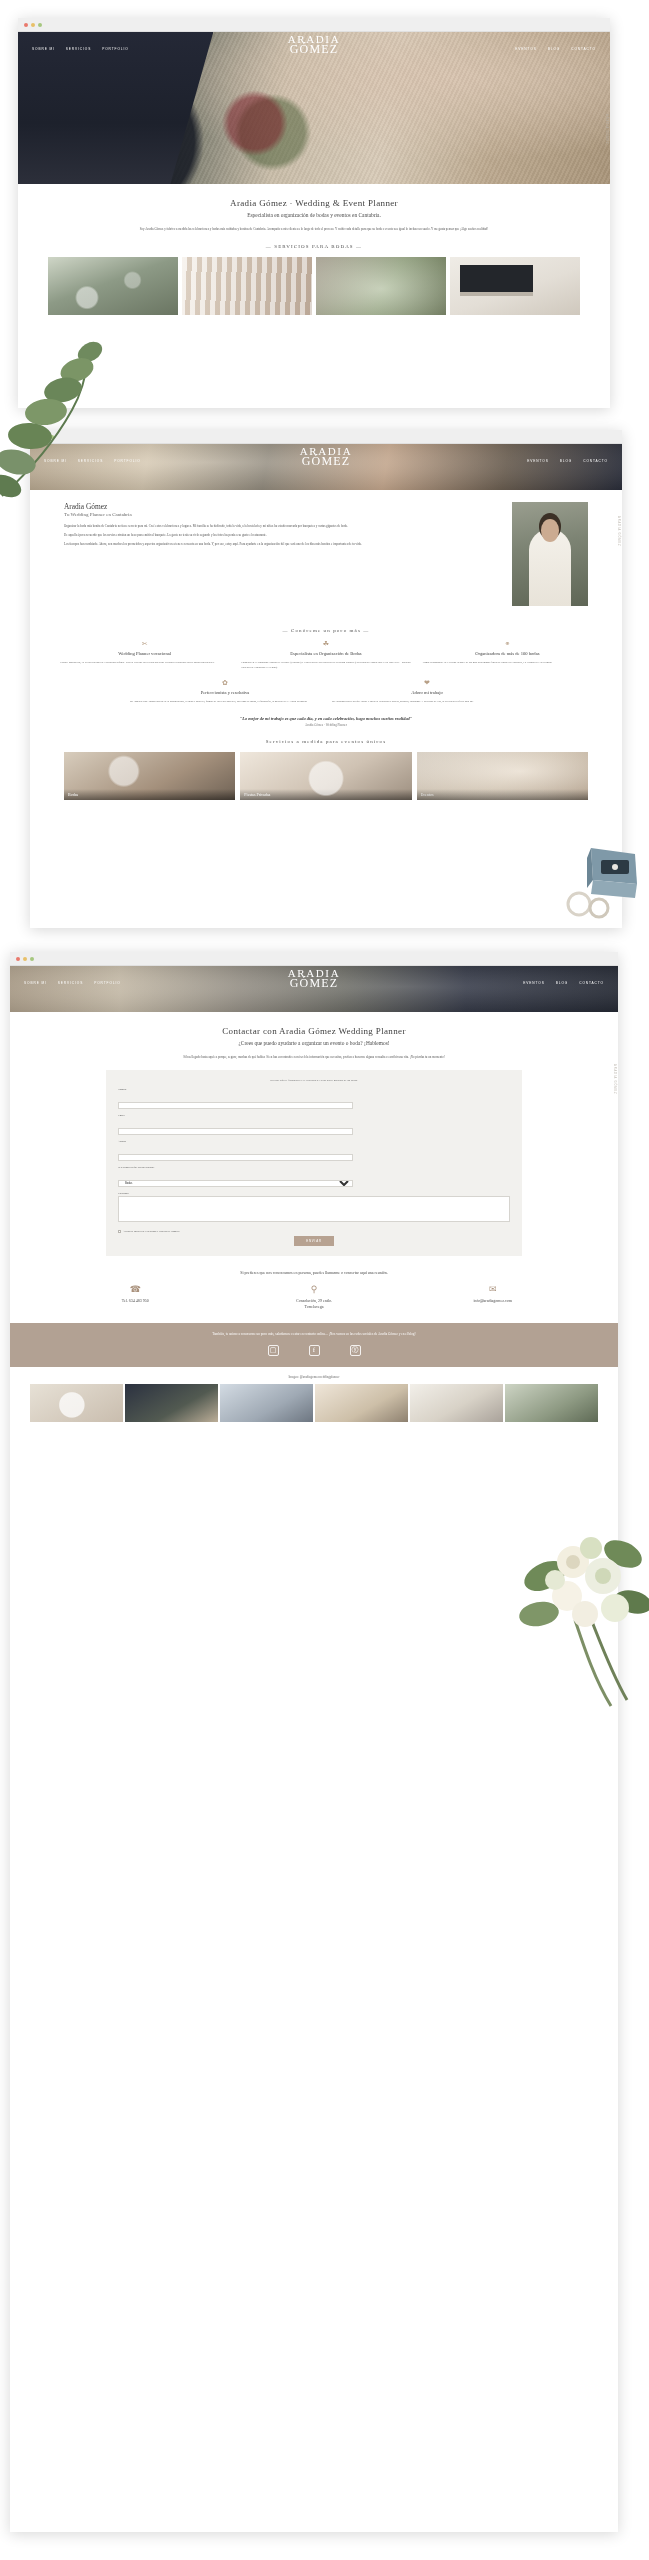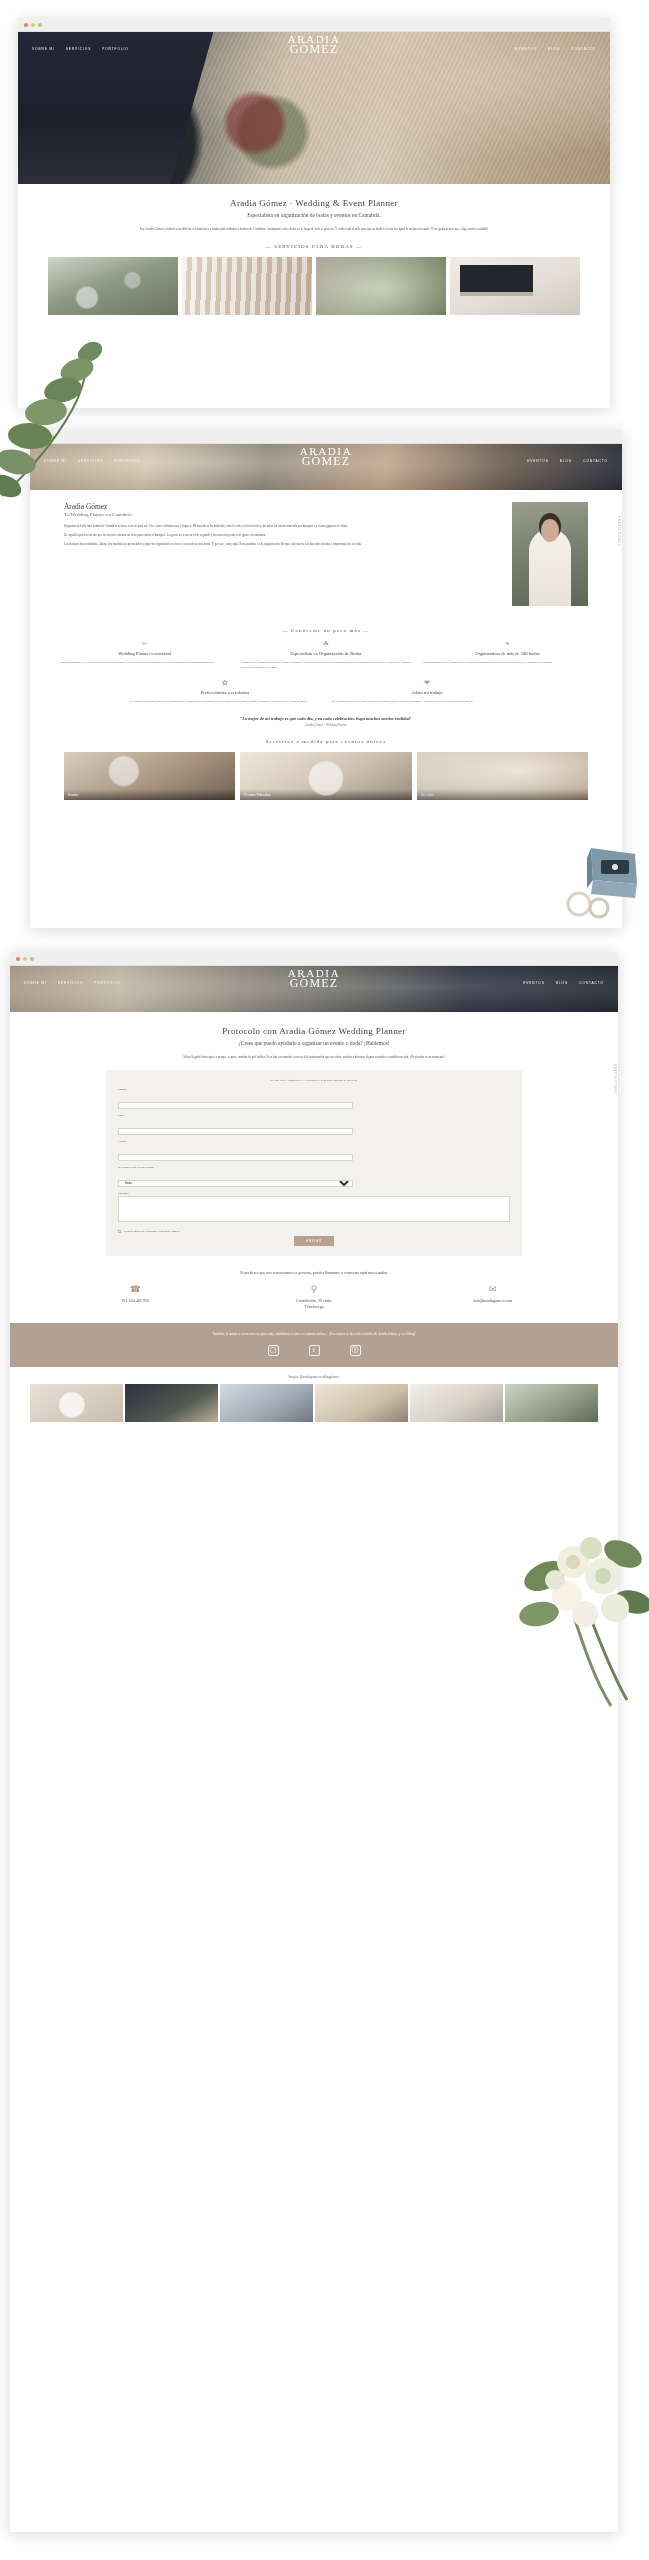--- a/index.html
+++ b/index.html
@@ -590,21 +590,21 @@
         </div>
         <div class="nav-group">
           <span class="nav-link">EVENTOS</span>
           <span class="nav-link">BLOG</span>
           <span class="nav-link">CONTACTO</span>
         </div>
       </div>
     </div>
 
     <div class="section">
-      <h1 class="title">Protocolo con Aradia Gómez Wedding Planner</h1>
+      <h1 class="title">Contactar con Aradia Gómez Wedding Planner</h1>
       <div class="subtitle">¿Crees que puedo ayudarte a organizar un evento o boda? ¡Hablemos!</div>
       <p class="body center">Si has llegado hasta aquí es porque, seguro, muchas de qué hablar. Si en has encontrado en mi web la información que necesitas, prefieres hacerme alguna consulta o escribir una cita. ¡No pierdas tu un momento!</p>
     </div>
 
     <div class="form-wrap">
       <div class="form-intro">Rellena aquí el formulario y te responderé en un plazo máximo de 48 horas.</div>
 
       <div class="field half">
         <label>Nombre</label>
         <input type="text" value="" style="">

